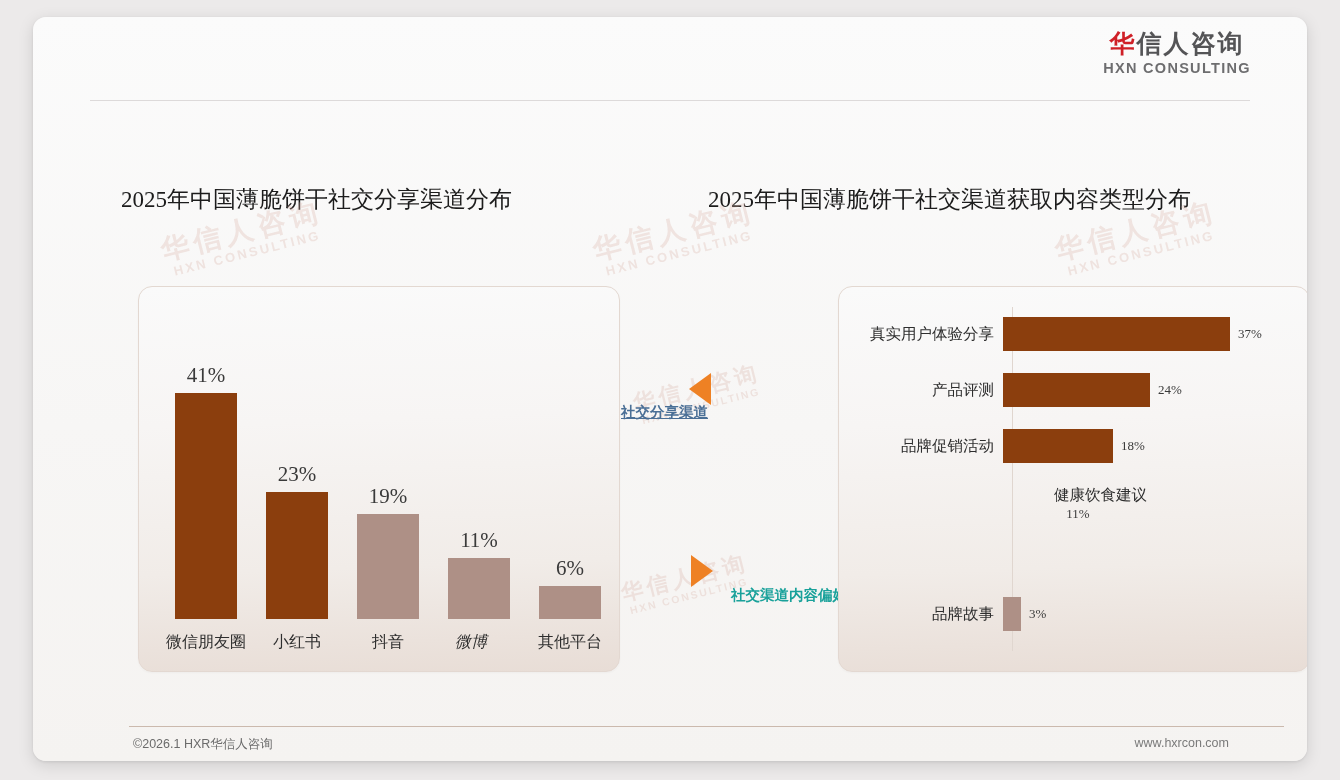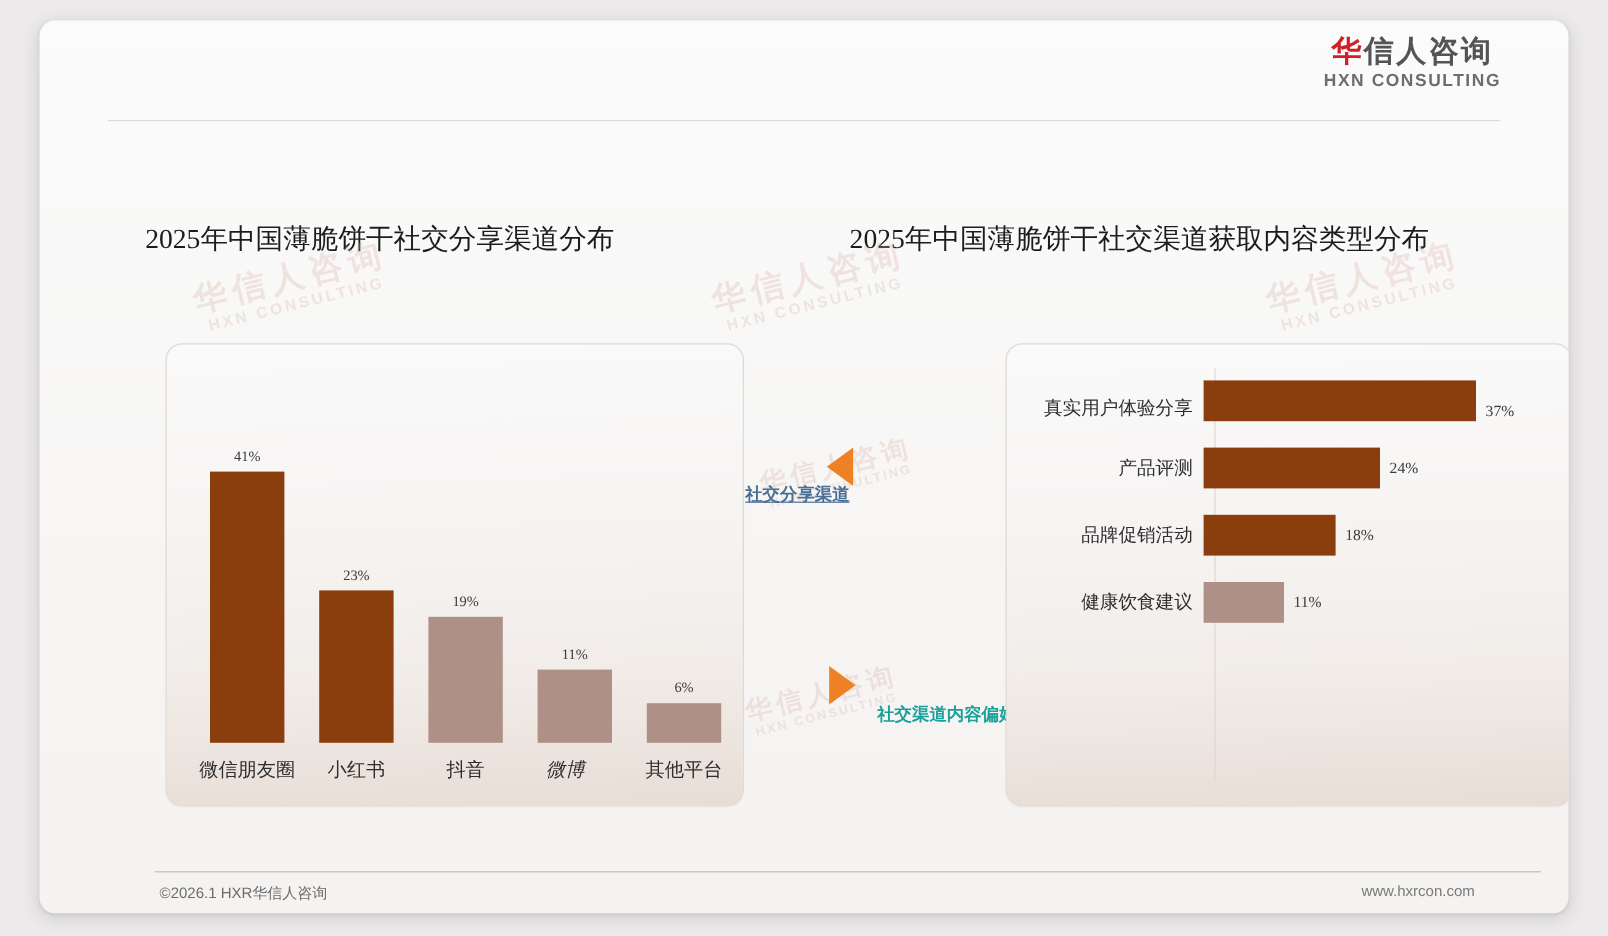--- a/index.html
+++ b/index.html
@@ -128,21 +128,21 @@
     left: 0; top: 0;
     width: 100%; height: 100%;
   }
   .col-group {
     position: absolute;
     bottom: 52px;
     width: 90px;
     text-align: center;
   }
   .col-value {
-    font-size: 12px;
+    font-size: 21px;
     color: #3a3a3a;
     margin-bottom: 5px;
     font-family: "Liberation Serif","DejaVu Serif",serif;
     margin-top: 19px;
   }
   .col-bar {
     width: 62px;
     margin: 0 auto;
   }
   .col-label {
@@ -348,40 +348,45 @@
     <div class="conn-label" id="conn-label-1" style="left:588px; top:386px;">社交分享渠道</div>
   </div>
   <div class="connector">
     <div class="tri right-point" style="left:658px; top:538px;"></div>
     <div class="conn-label" id="conn-label-2" style="left:698px; top:569px;">社交渠道内容偏好</div>
   </div>
 
   <div class="panel" id="right-panel">
     <div id="bar-chart">
       <div id="bar-axis"></div>
-    <div class="bar-row" style="top: 30px; align-items: flex-end;">
+    <div class="bar-row" style="top: 30px;">
           <div class="bar-row-label">真实用户体验分享</div>
           <div class="bar-row-bar" style="width: 227px; background: rgb(139, 62, 13);"></div>
           <div class="bar-row-value">37%</div>
         </div>
         <div class="bar-row" style="top: 86px;">
           <div class="bar-row-label">产品评测</div>
           <div class="bar-row-bar" style="width: 147px; background: rgb(139, 62, 13);"></div>
           <div class="bar-row-value">24%</div>
         </div>
         <div class="bar-row" style="top: 142px;">
           <div class="bar-row-label">品牌促销活动</div>
           <div class="bar-row-bar" style="width: 110px; background: rgb(139, 62, 13);"></div>
           <div class="bar-row-value">18%</div>
         </div>
-        <div class="bar-row" style="top: 198px;">
+        <div class="bar-row" style="top: 198px; flex-direction: column;">
           <div class="bar-row-label">健康饮食建议</div>
           <div class="bar-row-bar" style="width: 67px; background: rgb(174, 144, 134);"></div>
           <div class="bar-row-value">11%</div>
         </div>
+        <div class="bar-row" style="top: 310px;">
+          <div class="bar-row-label">品牌故事</div>
+          <div class="bar-row-bar" style="width: 18px; background: rgb(174, 144, 134);"></div>
+          <div class="bar-row-value">3%</div>
+        </div>
       </div>
   </div>
 
   <div id="footer-rule"></div>
   <div id="copyright">©2026.1 HXR华信人咨询</div>
   <div id="website">www.hxrcon.com</div>
 
 </div>
 
 </body></html>

